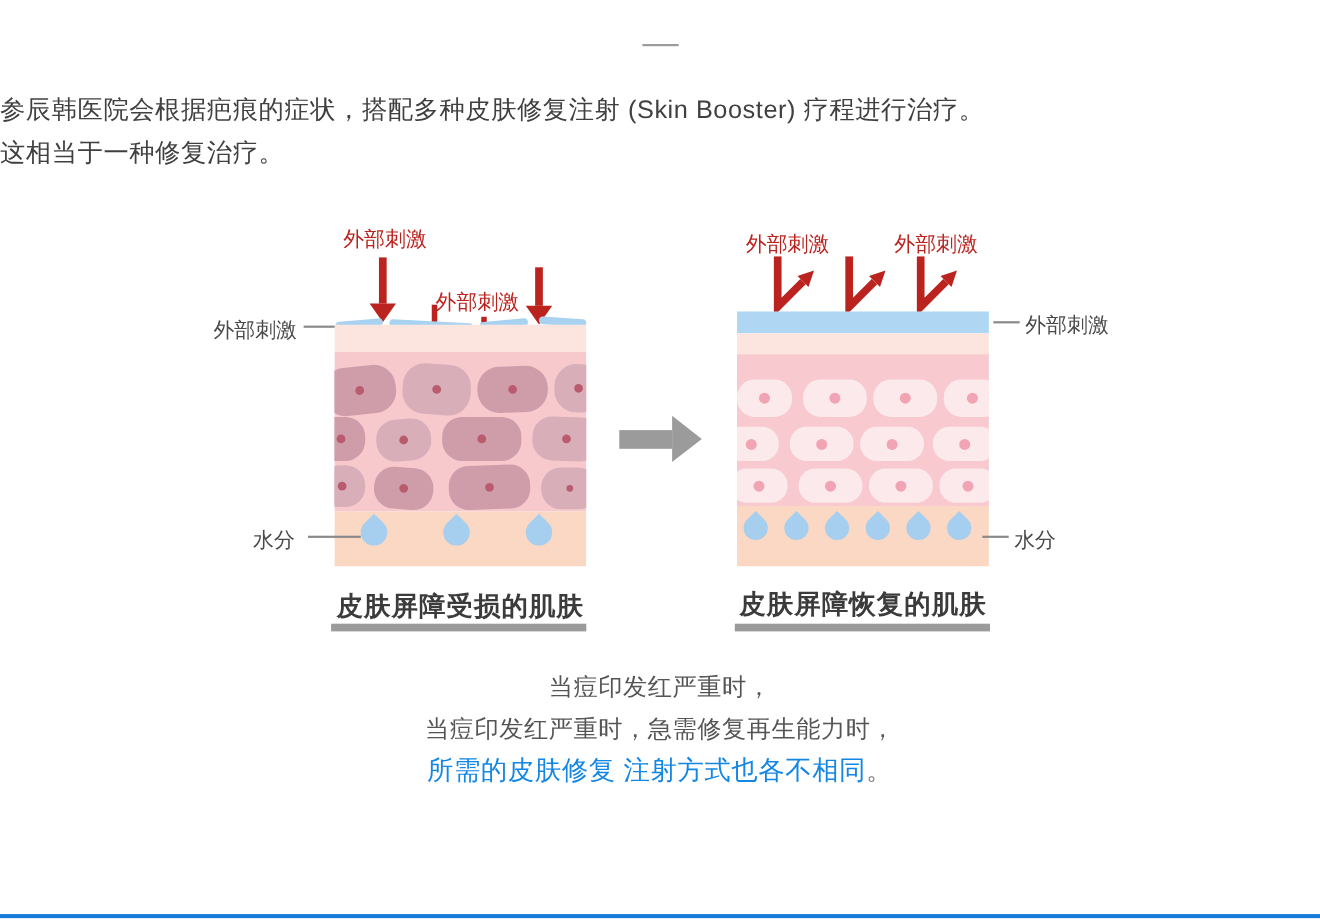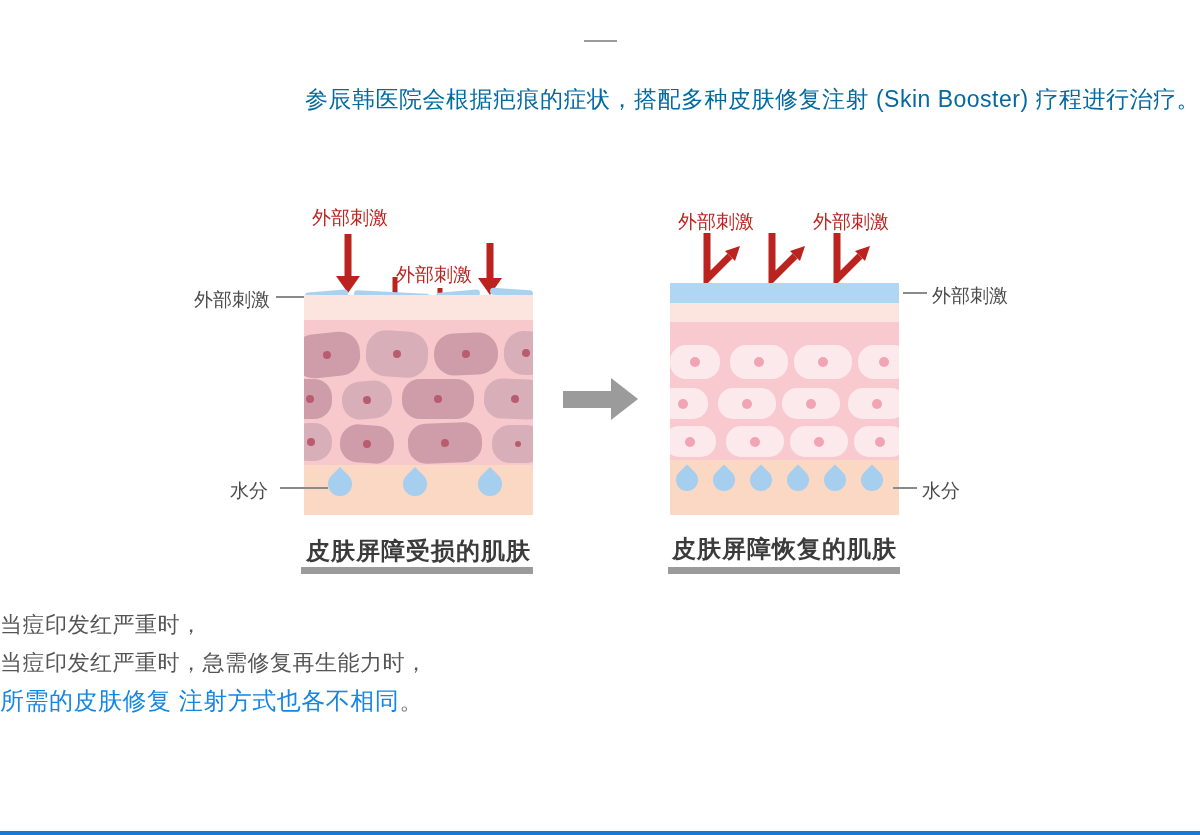--- a/index.html
+++ b/index.html
@@ -2,57 +2,58 @@
 <html><head>
 <meta charset="utf-8">
 <style>
   html,body{margin:0;padding:0;background:#fff;}
   .canvas{
     position:relative;width:1200px;height:835px;background:#ffffff;overflow:hidden;
     font-family:"Liberation Sans","DejaVu Sans",sans-serif;
   }
   
   .top-divider{position:absolute;left:584px;top:40px;width:33px;height:2px;background:#9b9b9b;}
-  .intro{position:absolute;left:0;top:80px;width:1200px;text-align:right;
-         color:#0369a1;font-size:23px;line-height:39px;letter-spacing:.5px;}
+  .intro{position:absolute;left:0;top:80px;width:1200px;text-align:left;
+         color:#404040;font-size:23px;line-height:39px;letter-spacing:.5px;}
   
   .skin-block{position:absolute;overflow:hidden;}
   .layer{position:absolute;left:0;width:100%;}
   .cell{position:absolute;display:flex;align-items:center;justify-content:center;}
   .cell .dot{border-radius:50%;}
   .drop{position:absolute;border-radius:0 50% 50% 50%;transform:rotate(45deg);background:#a5ceef;}
   .dash{position:absolute;height:7px;border-radius:4px;background:#a9d2f0;}
   .lbl-red{position:absolute;color:#bb231f;font-size:19px;white-space:nowrap;}
   .lbl-gray{position:absolute;color:#4a4a4a;font-size:19px;white-space:nowrap;}
   .connector{position:absolute;height:2px;background:#8a8a8a;}
   .arrow-down{position:absolute;}
   .arrow-down .shaft{position:absolute;left:50%;transform:translateX(-50%);top:0;background:#bb231f;}
   .arrow-down .head{position:absolute;left:50%;transform:translateX(-50%);width:0;height:0;}
   .caption{position:absolute;text-align:center;color:#3b3b3b;font-size:24px;font-weight:bold;letter-spacing:1px;}
   .caption-bar{position:absolute;height:7px;background:#9b9b9b;}
   
   .mid-arrow-shaft{position:absolute;left:563px;top:391px;width:48px;height:17px;background:#9b9b9b;}
   .mid-arrow-head{position:absolute;left:611px;top:378px;width:0;height:0;
                   border-top:21px solid transparent;border-bottom:21px solid transparent;border-left:27px solid #9b9b9b;}
   
-  .outro{position:absolute;left:0;top:606px;width:1200px;
+  .outro{position:absolute;left:0;top:606px;width:1200px;text-align:center;
          color:#555;font-size:22px;line-height:38px;letter-spacing:.5px;}
   .outro .hl{color:#1486e4;font-weight:normal;font-size:24px;}
   .outro .hl-period{color:#777;font-size:24px;}
   .bottom-rule{position:absolute;left:0;top:831px;width:1200px;height:4px;background:#1779d8;}
 </style>
 </head>
 <body>
 
 <div class="canvas">
 
   <div class="top-divider"></div>
 
   <div class="intro">
     <div>参辰韩医院会根据疤痕的症状，搭配多种皮肤修复注射 (Skin Booster) 疗程进行治疗。</div>
+    <div>这相当于一种修复治疗。</div>
   </div>
 
   <div class="lbl-red" style="left:312px;top:205px;">外部刺激</div>
   <div class="lbl-red" style="left:396px;top:262px;">外部刺激</div>
 
   <div class="arrow-down" style="left:336px;top:234px;width:24px;height:60px;">
     <div class="shaft" style="width:7px;height:42px;"></div>
     <div class="head" style="top:42px;border-left:12px solid transparent;border-right:12px solid transparent;border-top:17px solid #bb231f;"></div>
   </div>
   <div class="arrow-down" style="left:478px;top:243px;width:24px;height:53px;">

